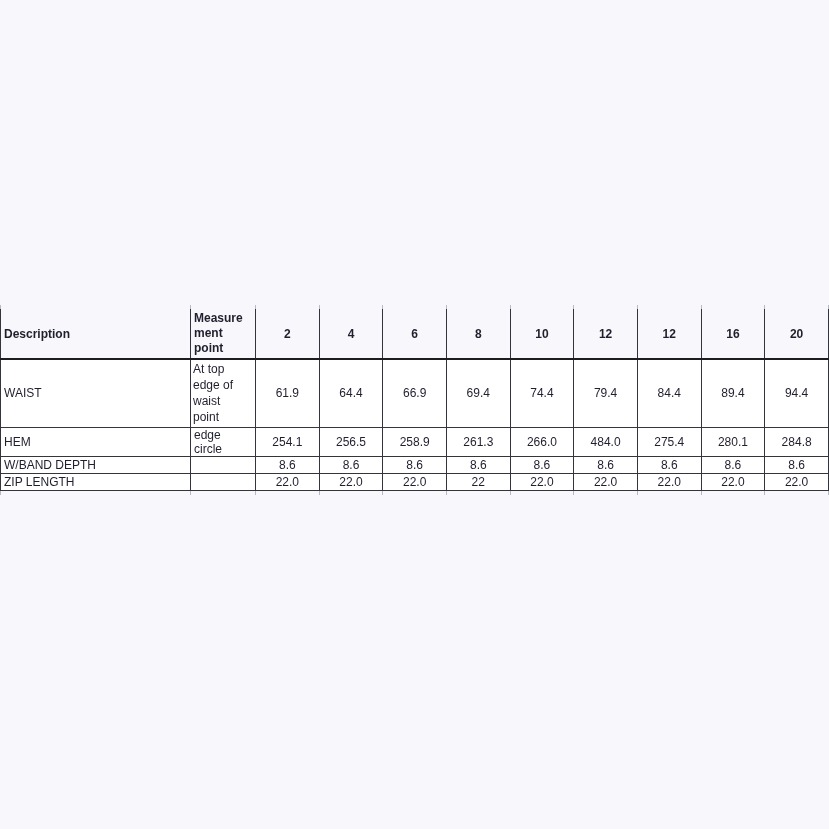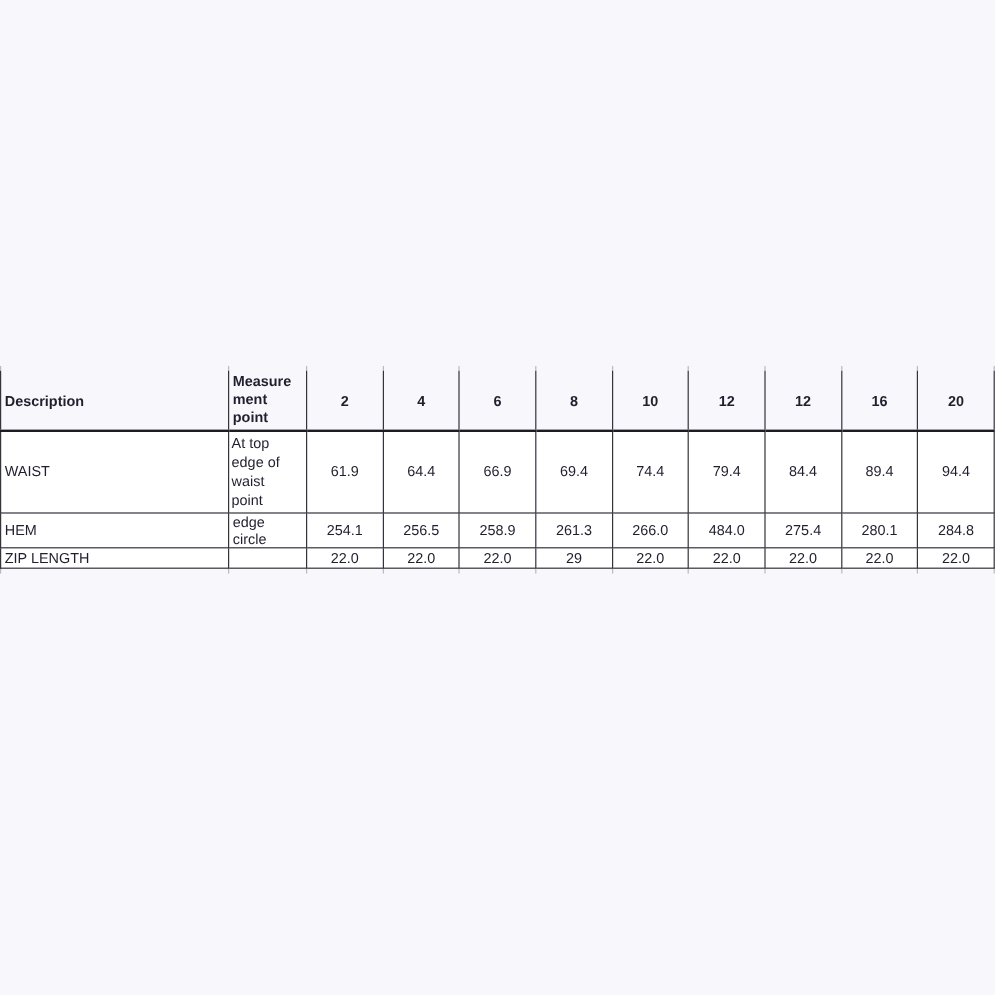--- a/index.html
+++ b/index.html
@@ -129,28 +129,41 @@
       <td class="num">261.3</td>
       <td class="num">266.0</td>
       <td class="num">484.0</td>
       <td class="num">275.4</td>
       <td class="num">280.1</td>
       <td class="num">284.8</td>
     </tr>
 
 
 
+    <tr class="r-data">
+      <td class="lbl">W/BAND DEPTH</td>
+      <td class="lbl"></td>
+      <td class="num">8.6</td>
+      <td class="num">8.6</td>
+      <td class="num">8.6</td>
+      <td class="num">8.6</td>
+      <td class="num">8.6</td>
+      <td class="num">8.6</td>
+      <td class="num">8.6</td>
+      <td class="num">8.6</td>
+      <td class="num">8.6</td>
+    </tr>
 
     <tr class="r-data">
       <td class="lbl">ZIP LENGTH</td>
       <td class="lbl"></td>
       <td class="num">22.0</td>
       <td class="num">22.0</td>
       <td class="num">22.0</td>
-      <td class="num">29</td>
+      <td class="num">22</td>
       <td class="num">22.0</td>
       <td class="num">22.0</td>
       <td class="num">22.0</td>
       <td class="num">22.0</td>
       <td class="num">22.0</td>
     </tr>
 
     <tr class="stub">
       <td></td>
           <td></td>

